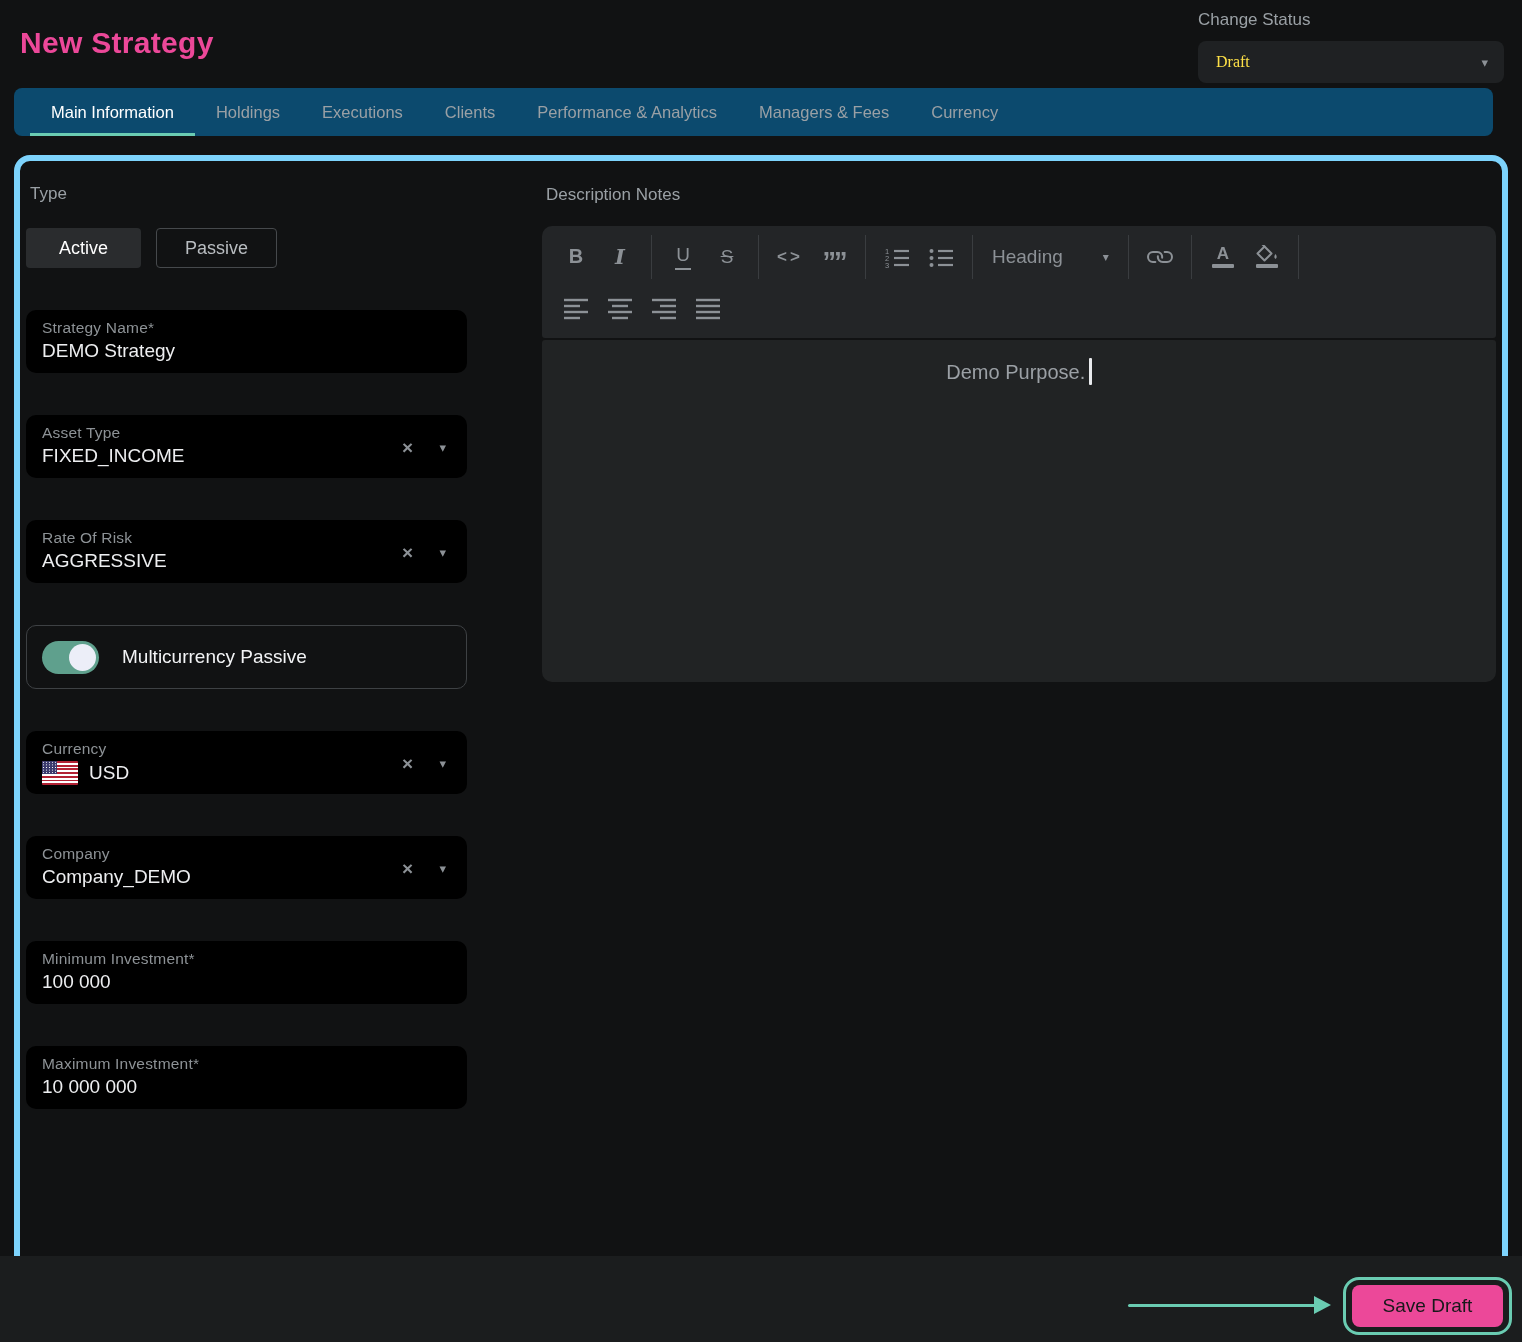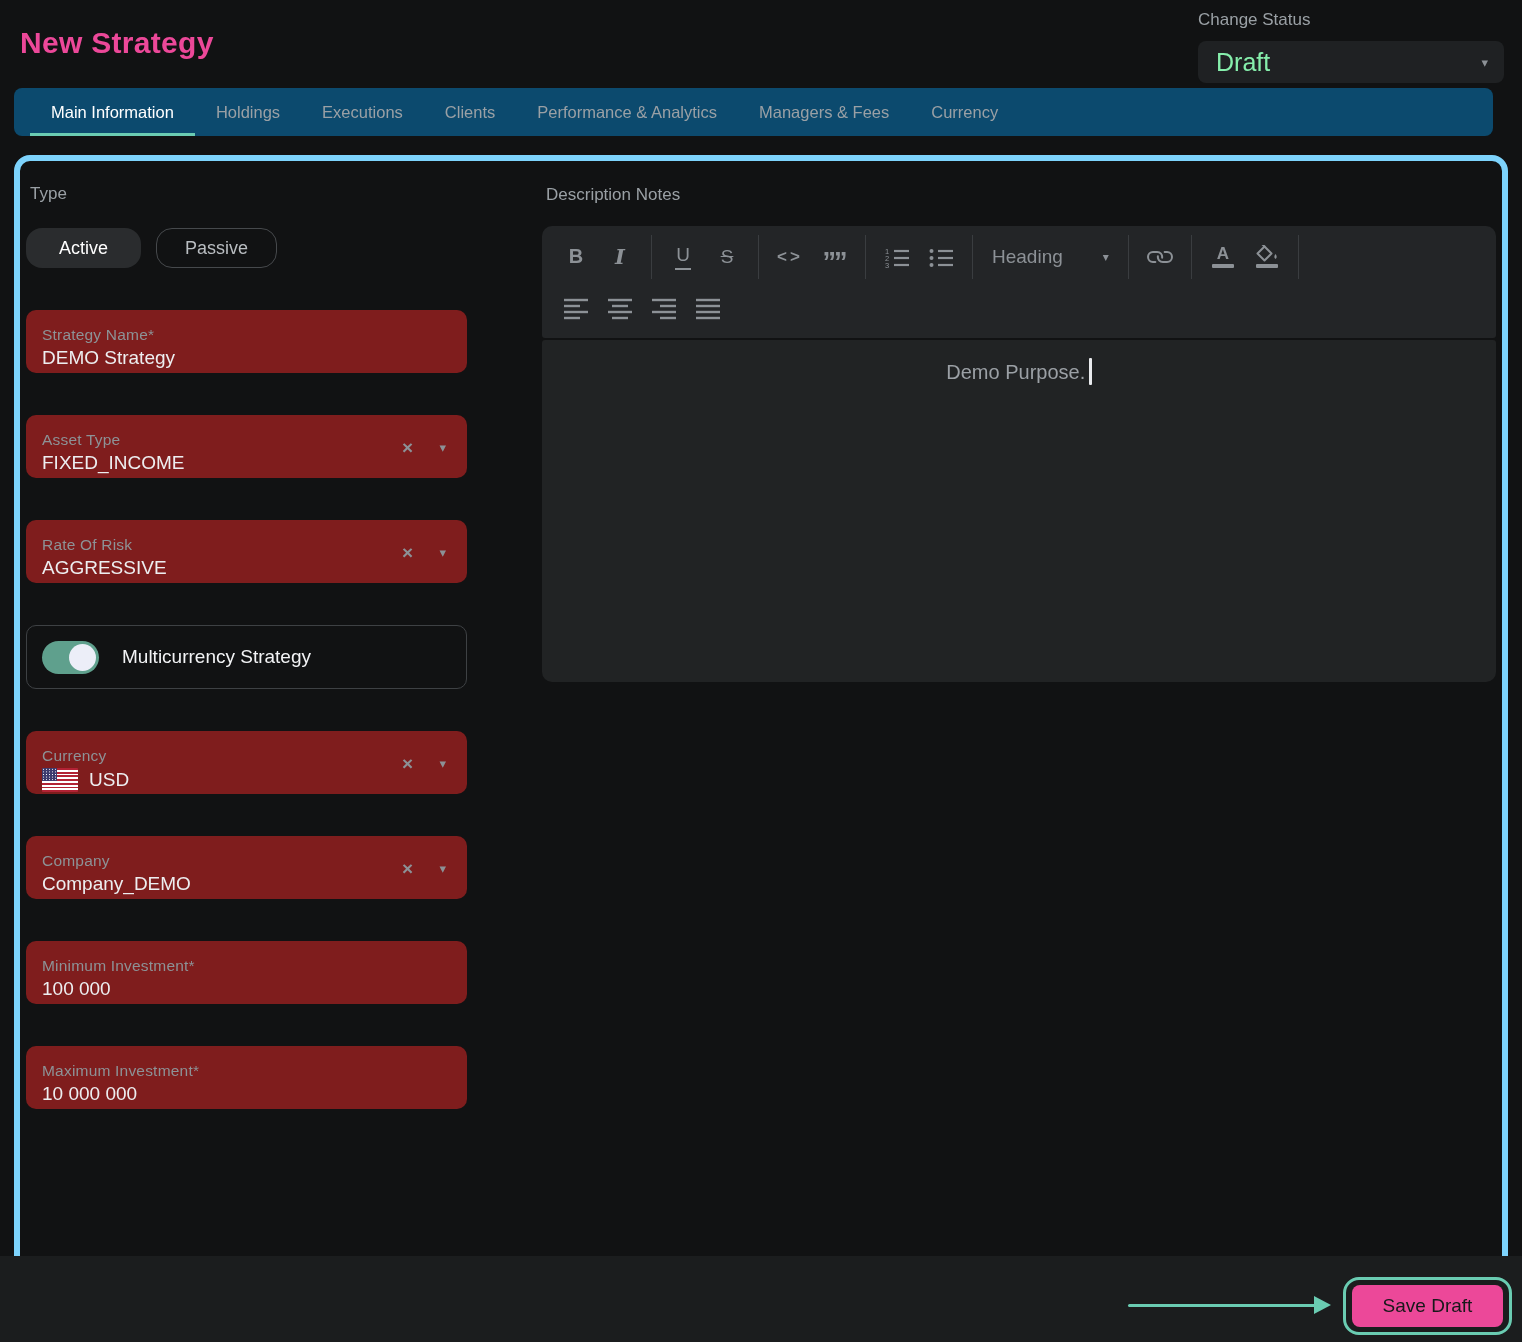--- a/index.html
+++ b/index.html
@@ -16,21 +16,21 @@
     position: absolute; left: 20px; top: 26px;
     font-size: 30px; font-weight: 700; letter-spacing: .3px; color: #ec4899;
   }
   .change-status { position: absolute; left: 1198px; top: 10px; width: 306px; }
   .change-status .cs-label { font-size: 17px; color: #9aa0a5; }
   .cs-select {
     margin-top: 11px; height: 42px; background: #1f2123; border-radius: 8px;
     display: flex; align-items: center; padding: 0 16px 0 18px; cursor: pointer;
     position: relative;
   }
-  .cs-select .cs-value { font-size: 25px; color: #86efac; }
+  .cs-select .cs-value { font-size: 16px; color: #fde047; font-family: Liberation Serif, serif; }
   .cs-select .dd-caret { position: absolute; right: 16px; }
 
   .dd-caret { color: #8c9196; font-size: 13px; line-height: 1; }
 
   
   .tabbar {
     position: absolute; left: 14px; top: 88px; width: 1479px; height: 48px;
     background: #0c4a6e; border-radius: 8px;
     display: flex; align-items: stretch; padding-left: 16px;
   }
@@ -49,29 +49,29 @@
 
   
   .left-col { position: absolute; left: 6px; top: 0; width: 441px; }
   .section-label { font-size: 17px; color: #9aa0a5; }
   .type-label { margin-top: 23px; margin-left: 4px; }
 
   .type-buttons { display: flex; gap: 15px; margin-top: 24px; }
   .seg-btn {
     height: 40px; min-width: 115px; padding: 0 28px;
     display: flex; align-items: center; justify-content: center;
-    border-radius: 16px; font-size: 18px; cursor: pointer;
+    border-radius: 4px; font-size: 18px; cursor: pointer;
   }
   .seg-btn.selected { background: #2a2c2e; color: #ffffff; }
   .seg-btn.unselected { background: transparent; border: 1px solid #46494c; color: #b9bdc1; }
 
   .field {
     position: relative; width: 441px; height: 63px;
-    background: #7f1d1d; border-radius: 10px;
-    padding: 16px 16px; margin-top: 42px;
+    background: #000000; border-radius: 10px;
+    padding: 9px 16px; margin-top: 42px;
   }
   .field:first-of-type { margin-top: 43px; }
   .field .f-label { font-size: 15.5px; color: #8d9296; letter-spacing: .2px; }
   .field .f-value {
     font-size: 19px; color: #edeef0; margin-top: 3px;
     display: flex; align-items: center; gap: 11px; white-space: nowrap;
   }
   .clear-x {
     position: absolute; right: 54px; top: 50%; transform: translateY(-50%);
     color: #8c9196; font-size: 19px; font-weight: 600; cursor: pointer; line-height: 1;
@@ -208,21 +208,21 @@
       <div class="f-label">Rate Of Risk</div>
       <div class="f-value">AGGRESSIVE</div>
       <span class="clear-x">×</span>
       <span class="dd-caret">▾</span>
     </div>
 
     <div class="toggle-box">
       <div class="switch">
           <div class="knob"></div>
         </div>
-      <div class="t-label">Multicurrency Strategy</div>
+      <div class="t-label">Multicurrency Passive</div>
     </div>
 
     <div class="field">
       <div class="f-label">Currency</div>
       <div class="f-value">
         <span class="us-flag"></span>
         <span>USD</span>
       </div>
       <span class="clear-x">×</span>
       <span class="dd-caret">▾</span>

